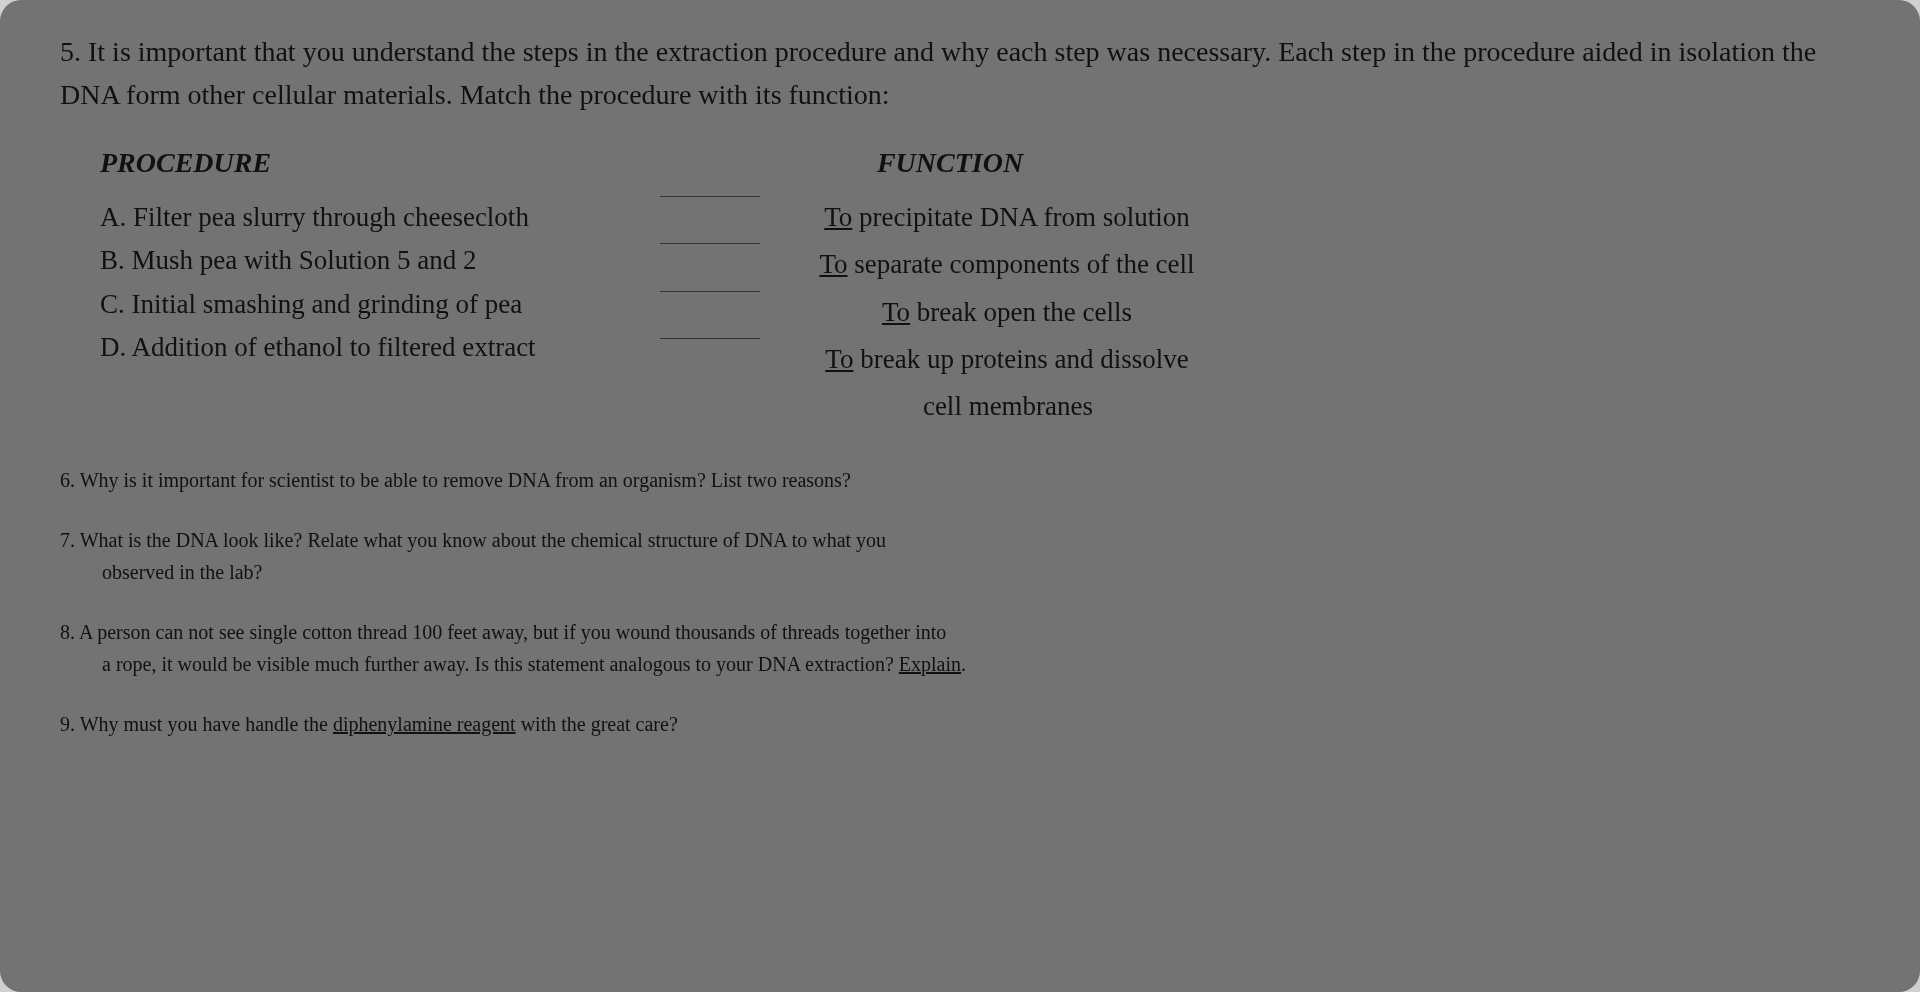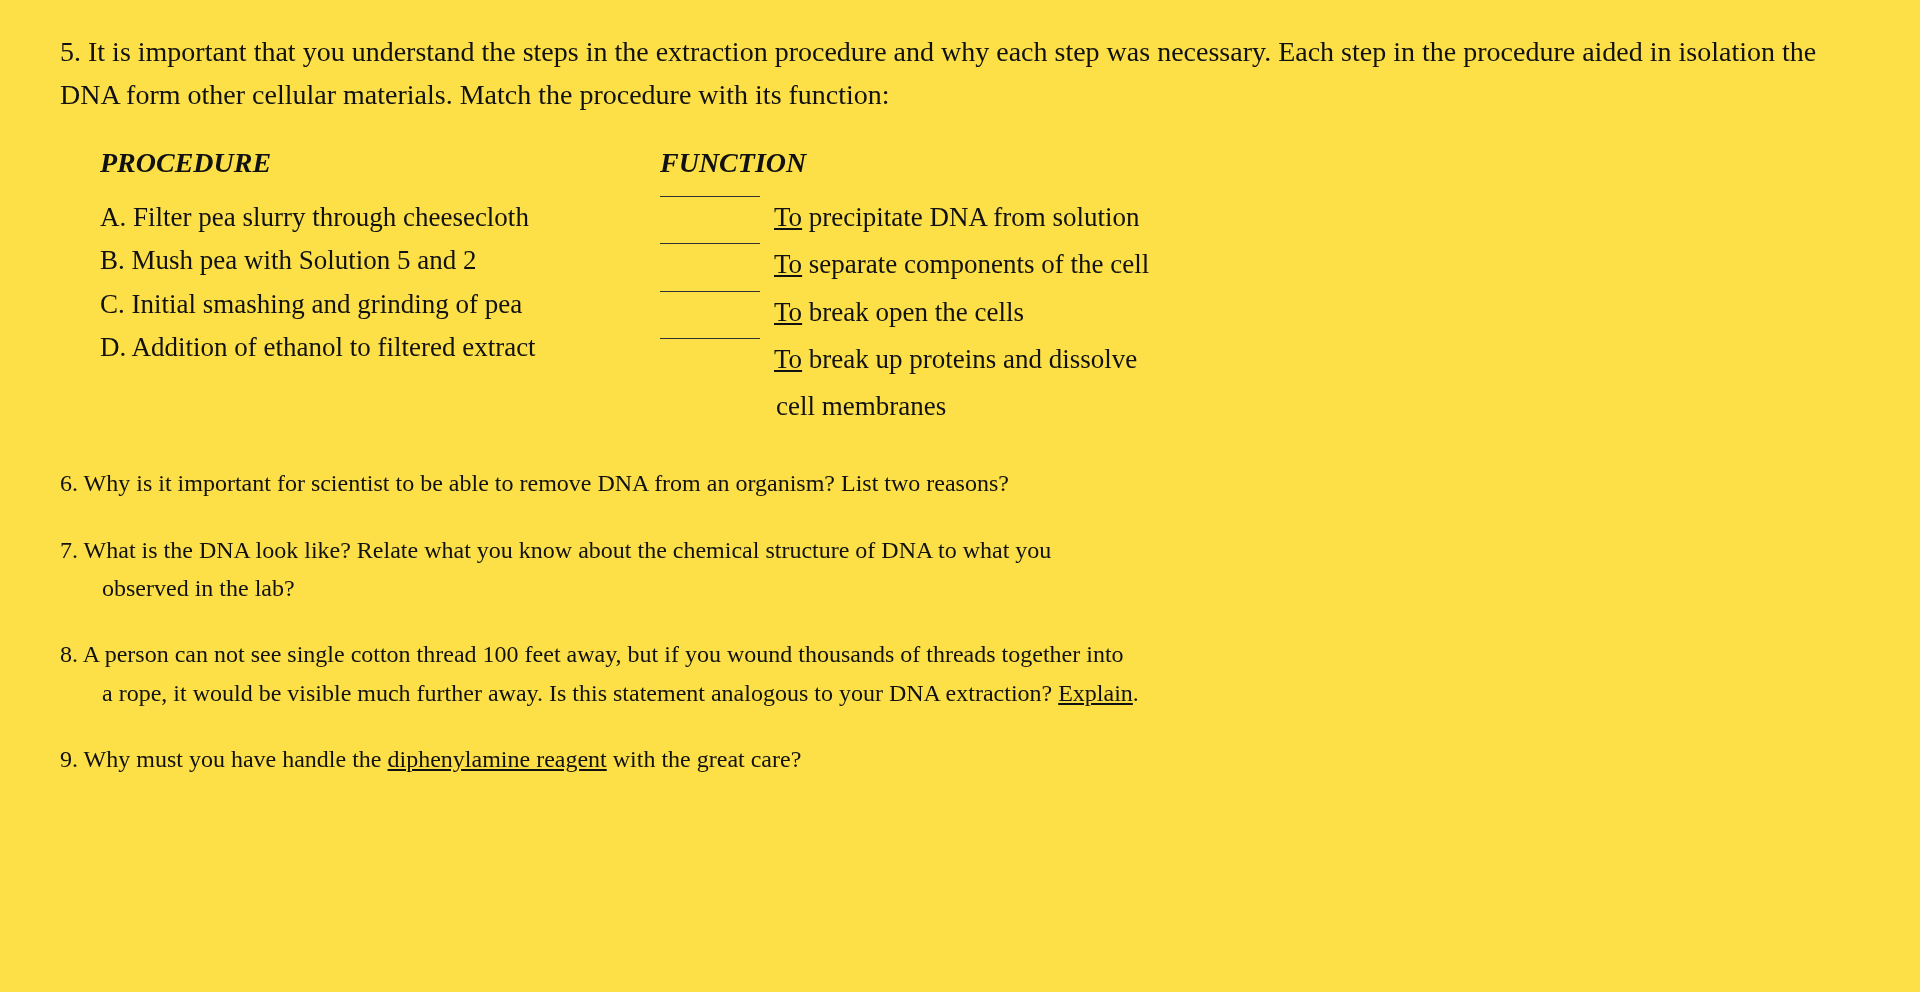--- a/index.html
+++ b/index.html
@@ -12,24 +12,25 @@
       background-color: #d0d0d0;
       width: 1920px;
       min-height: 992px;
       display: flex;
       justify-content: center;
       align-items: flex-start;
       font-family: Georgia, 'Times New Roman', serif;
     }
 
     .page {
-      background-color: #fde047;
+      background-color: #737373;
       width: 1920px;
       min-height: 992px;
       padding: 30px 60px 48px 60px;
+      border-radius: 21px;
     }
 
     .question {
       margin-bottom: 28px;
       font-size: 28px;
       line-height: 1.55;
       color: #111;
     }
 
     .question-5 {
@@ -48,20 +49,21 @@
       gap: 80px;
       padding-left: 40px;
     }
 
     .procedure-col {
       min-width: 480px;
     }
 
     .function-col {
       min-width: 580px;
+      text-align: center;
     }
 
     .col-header {
       font-weight: bold;
       font-size: 28px;
       margin-bottom: 12px;
       font-style: italic;
     }
 
     .procedure-item {
@@ -91,21 +93,21 @@
 
     .function-text {
       flex: 1;
     }
 
     .underline-text {
       text-decoration: underline;
     }
 
     .q6, .q7, .q8, .q9 {
-      font-size: 24px;
+      font-size: 20px;
       line-height: 1.6;
       color: #111;
       margin-bottom: 28px;
       padding-left: 0;
     }
 
     .q7-indent {
       padding-left: 42px;
     }
 

